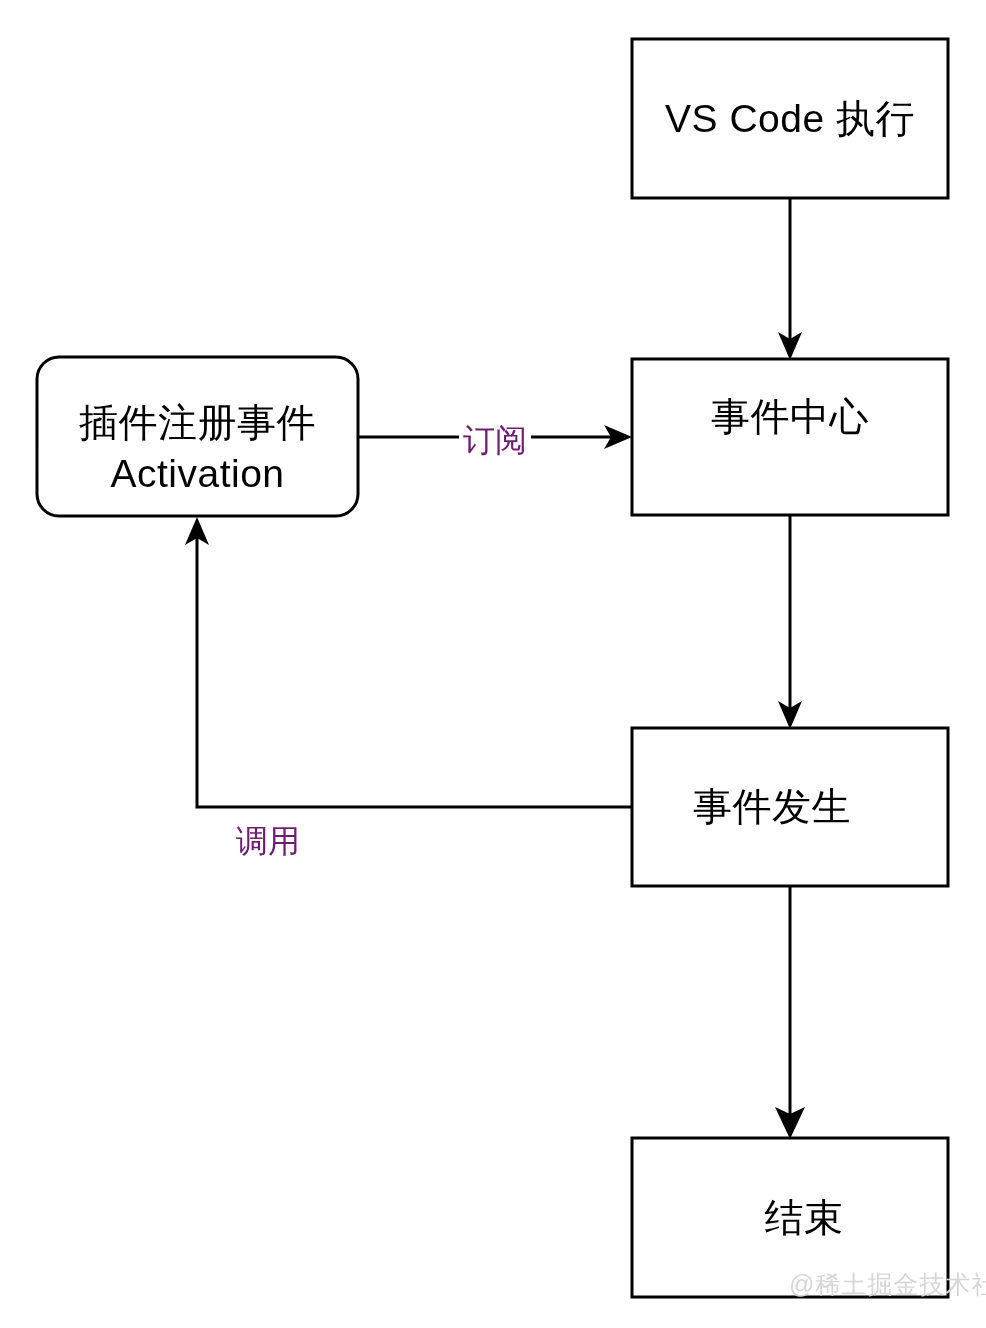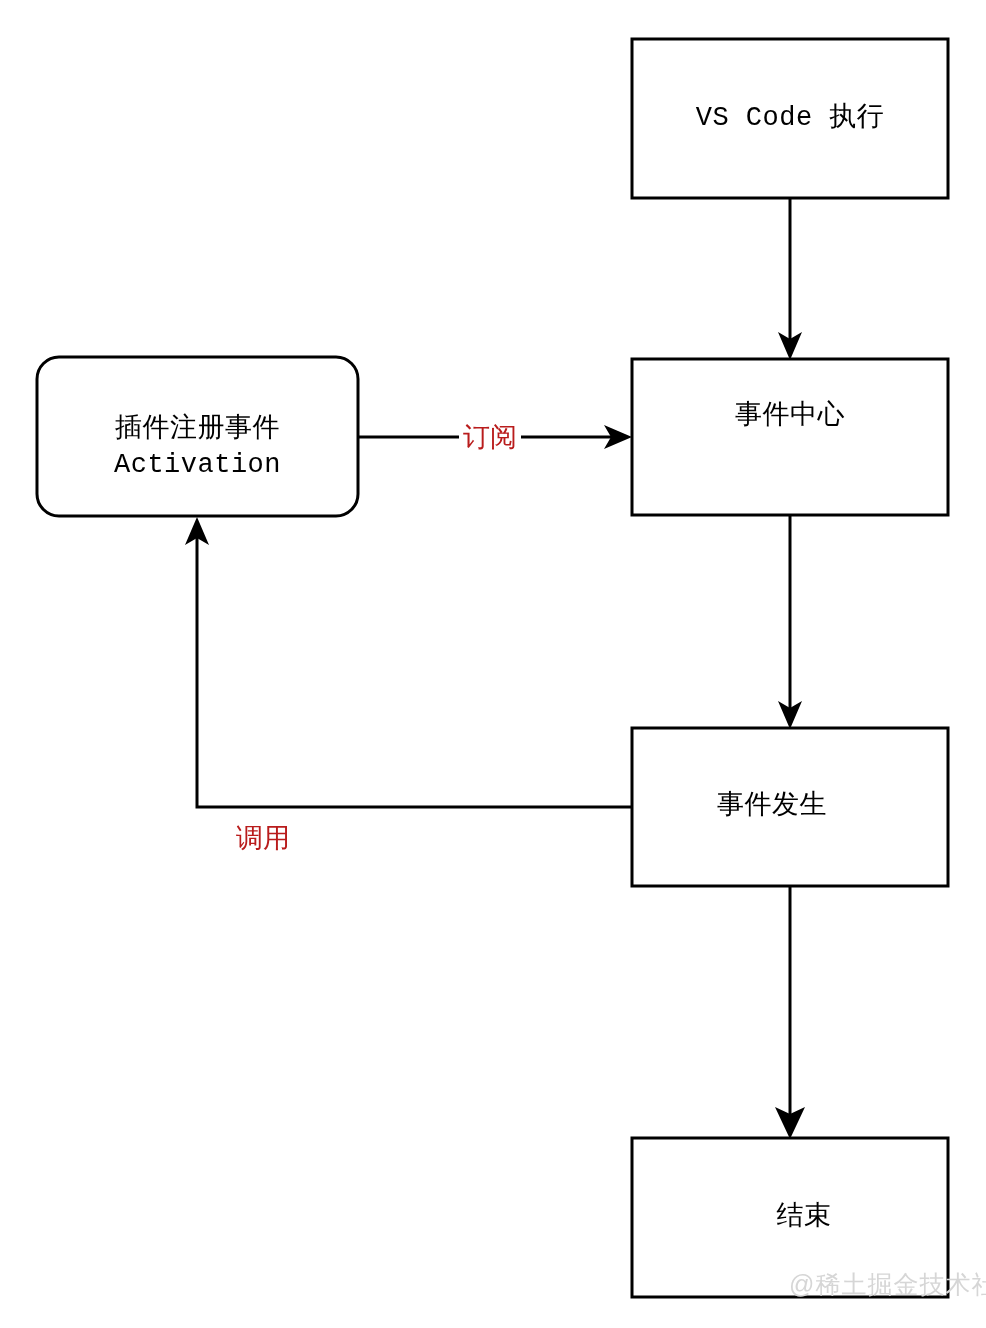--- a/index.html
+++ b/index.html
@@ -42,31 +42,31 @@
     stroke: none;
   }
   .node-label {
     position: absolute;
     display: flex;
     align-items: center;
     justify-content: center;
     flex-direction: column;
     text-align: right;
     color: #000000;
-    font-size: 27px;
+    font-size: 39px;
     line-height: 1.32;
     letter-spacing: 0.5px;
-    font-family: Liberation Mono, monospace;
+    font-family: Liberation Sans, sans-serif;
     pointer-events: none;
     white-space: pre-line;
   }
   .edge-label {
     position: absolute;
-    color: #b91c1c;
-    font-size: 27px;
+    color: #701a75;
+    font-size: 32px;
     line-height: 1;
     background: #ffffff;
     padding: 2px 4px;
     font-family: "Liberation Sans", "DejaVu Sans", sans-serif;
     white-space: nowrap;
   }
   .watermark {
     position: absolute;
     color: #d6d6d6;
     font-size: 25px;

